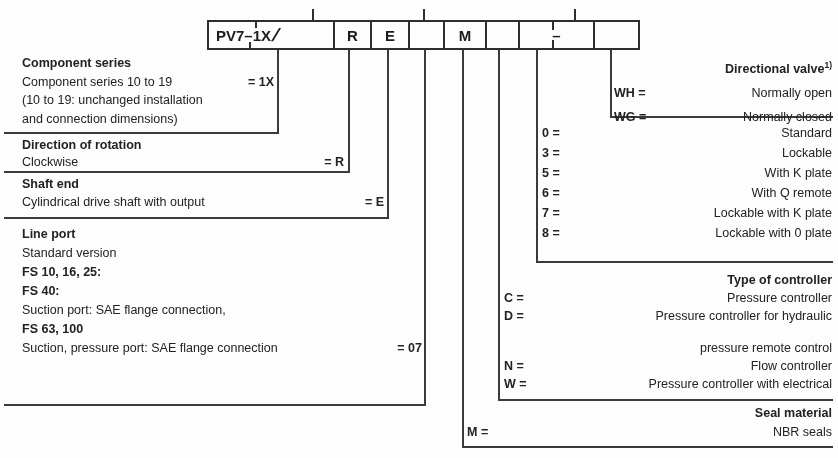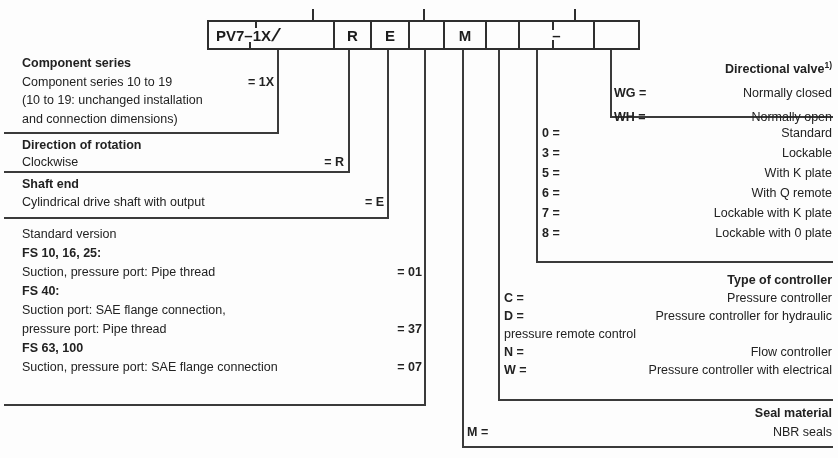--- a/index.html
+++ b/index.html
@@ -35,21 +35,21 @@
   .lsec .row b{white-space:nowrap;}
   .sec-comp{top:54px;width:252px;line-height:18.5px;}
   .sec-dir{top:137px;width:322px;line-height:17px;}
   .sec-shaft{top:176px;width:362px;line-height:17.5px;}
   .sec-port{top:225px;width:400px;line-height:19px;}
   
   .rsec{position:absolute;right:6px;text-align:right;}
   .rsec .h{font-weight:bold;}
   .rsec .row{display:flex;justify-content:space-between;text-align:right;}
   .rsec .row b{white-space:nowrap;}
-  .rsec .row.cont{}
+  .rsec .row.cont{justify-content:flex-end;margin-top:14px;}
   .sec-dv{top:53px;width:218px;line-height:24px;}
   .sec-co{top:123px;width:290px;line-height:20px;}
   .sec-tc{top:271px;width:328px;line-height:18px;}
   .sec-seal{top:404px;width:365px;line-height:19px;}
   sup{font-size:8.5px;}
 </style>
 </head>
 <body>
 
 <div id="stage">
@@ -135,61 +135,54 @@
 
   <div class="lsec sec-dir">
     <div class="h">Direction of rotation</div>
     <div class="row">
       <span>Clockwise</span>
       <b>= R</b>
     </div>
   </div>
 
   <div class="lsec sec-port">
+    <div class="h">Line port</div>
     <div class="row">
         <span>Standard version</span>
       </div>
     <div class="row">
         <b>FS 10, 16, 25:</b>
       </div>
     <div class="row">
-      <span>Suction, pressure port: Pipe thread</span>
-      <b>= 01</b>
-    </div>
-    <div class="row">
         <b>FS 40:</b>
       </div>
     <div class="row">
         <span>Suction port: SAE flange connection,</span>
       </div>
-    <div class="row">
-      <span>pressure port: Pipe thread</span>
-      <b>= 37</b>
-    </div>
     <div class="row">
         <b>FS 63, 100</b>
       </div>
     <div class="row">
       <span>Suction, pressure port: SAE flange connection</span>
       <b>= 07</b>
     </div>
   </div>
 
   <div class="rsec sec-dv">
     <div class="h">
       <span>Directional valve</span><sup>1)</sup>
     </div>
     <div class="row">
+      <b>WH =</b>
+      <span>Normally open</span>
+    </div>
+    <div class="row">
       <b>WG =</b>
       <span>Normally closed</span>
     </div>
-    <div class="row">
-      <b>WH =</b>
-      <span>Normally open</span>
-    </div>
   </div>
 
   <div class="rsec sec-co">
     <div class="row">
       <b>0 =</b>
       <span>Standard</span>
     </div>
     <div class="row">
       <b>3 =</b>
       <span>Lockable</span>

